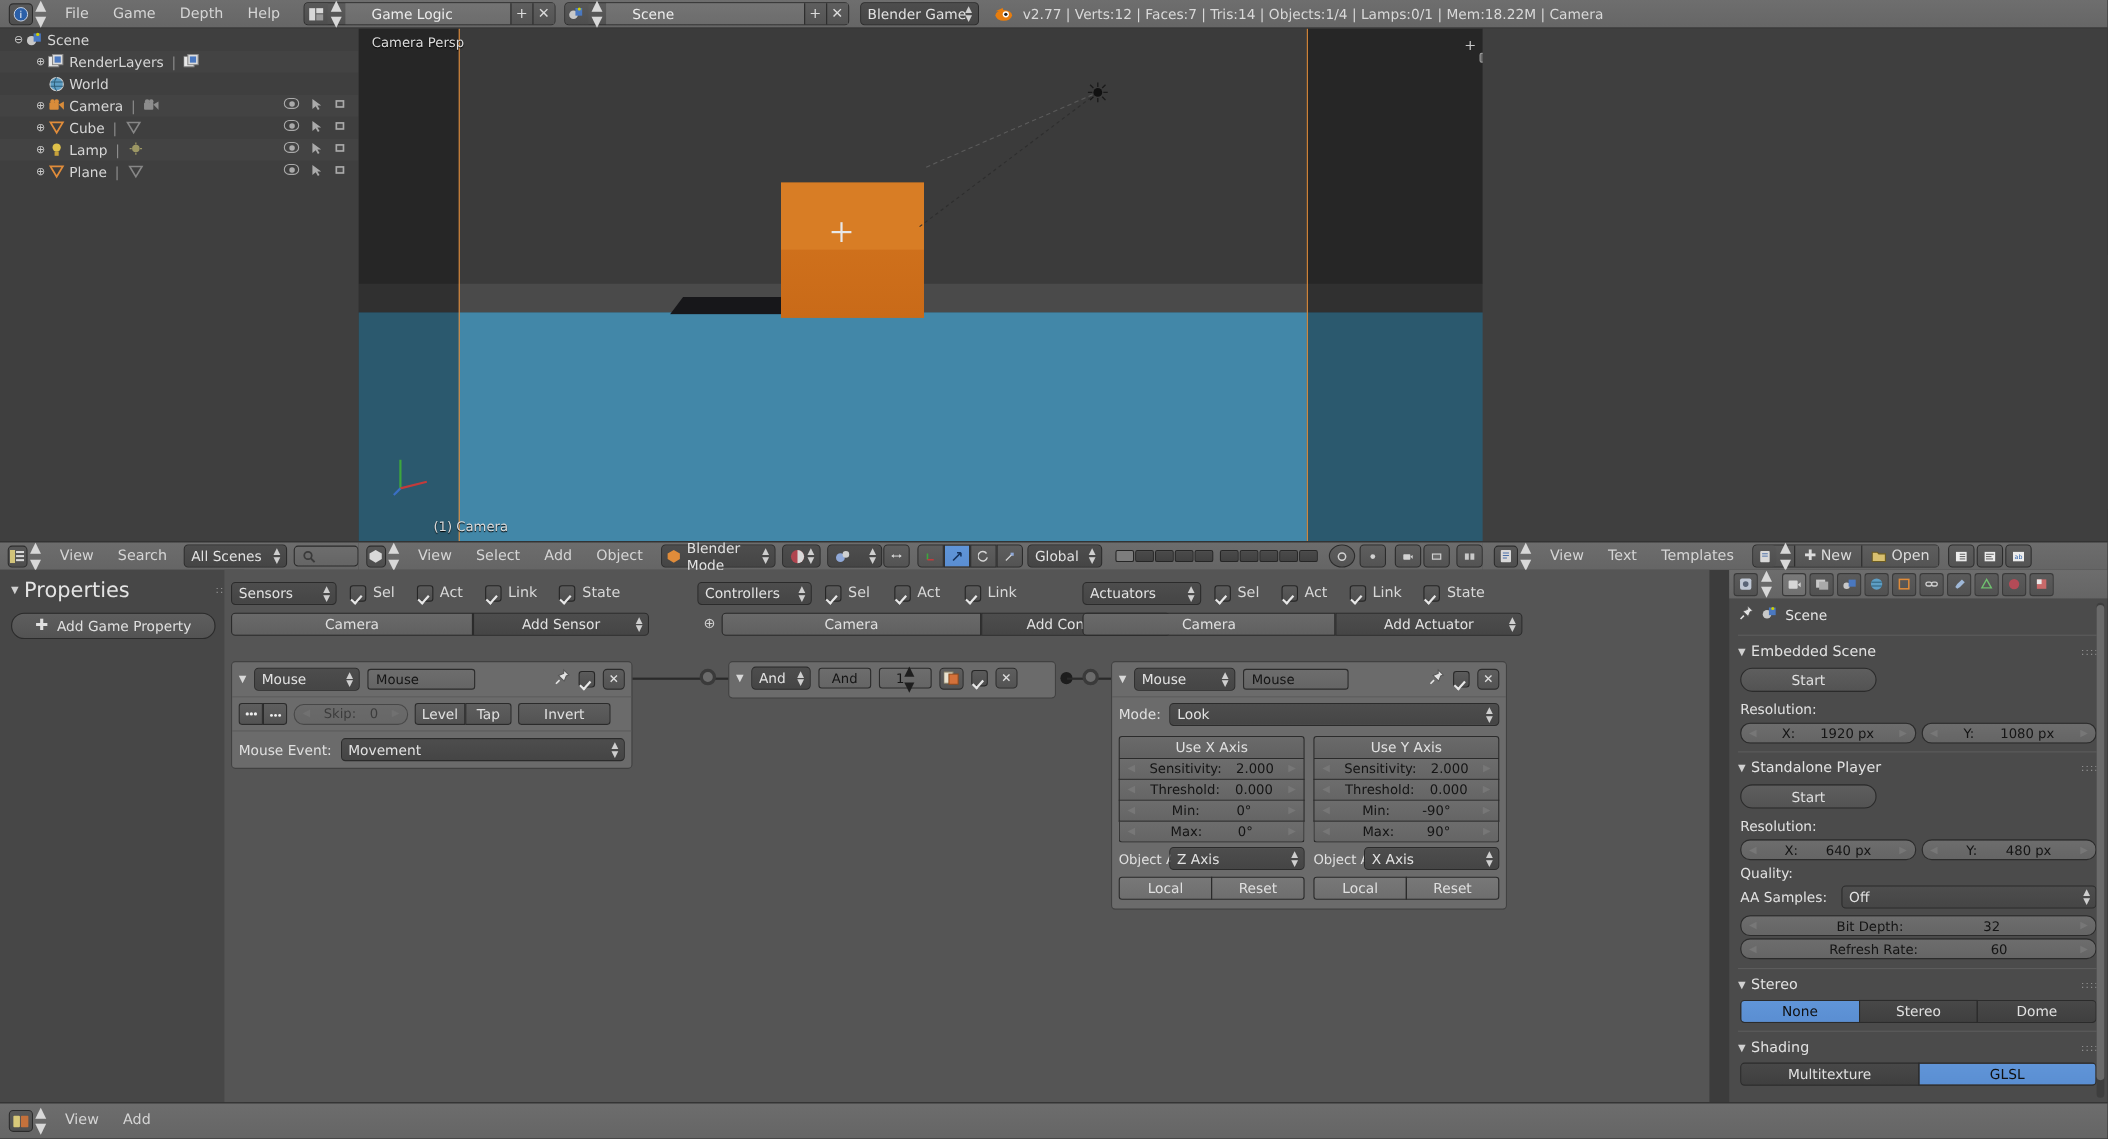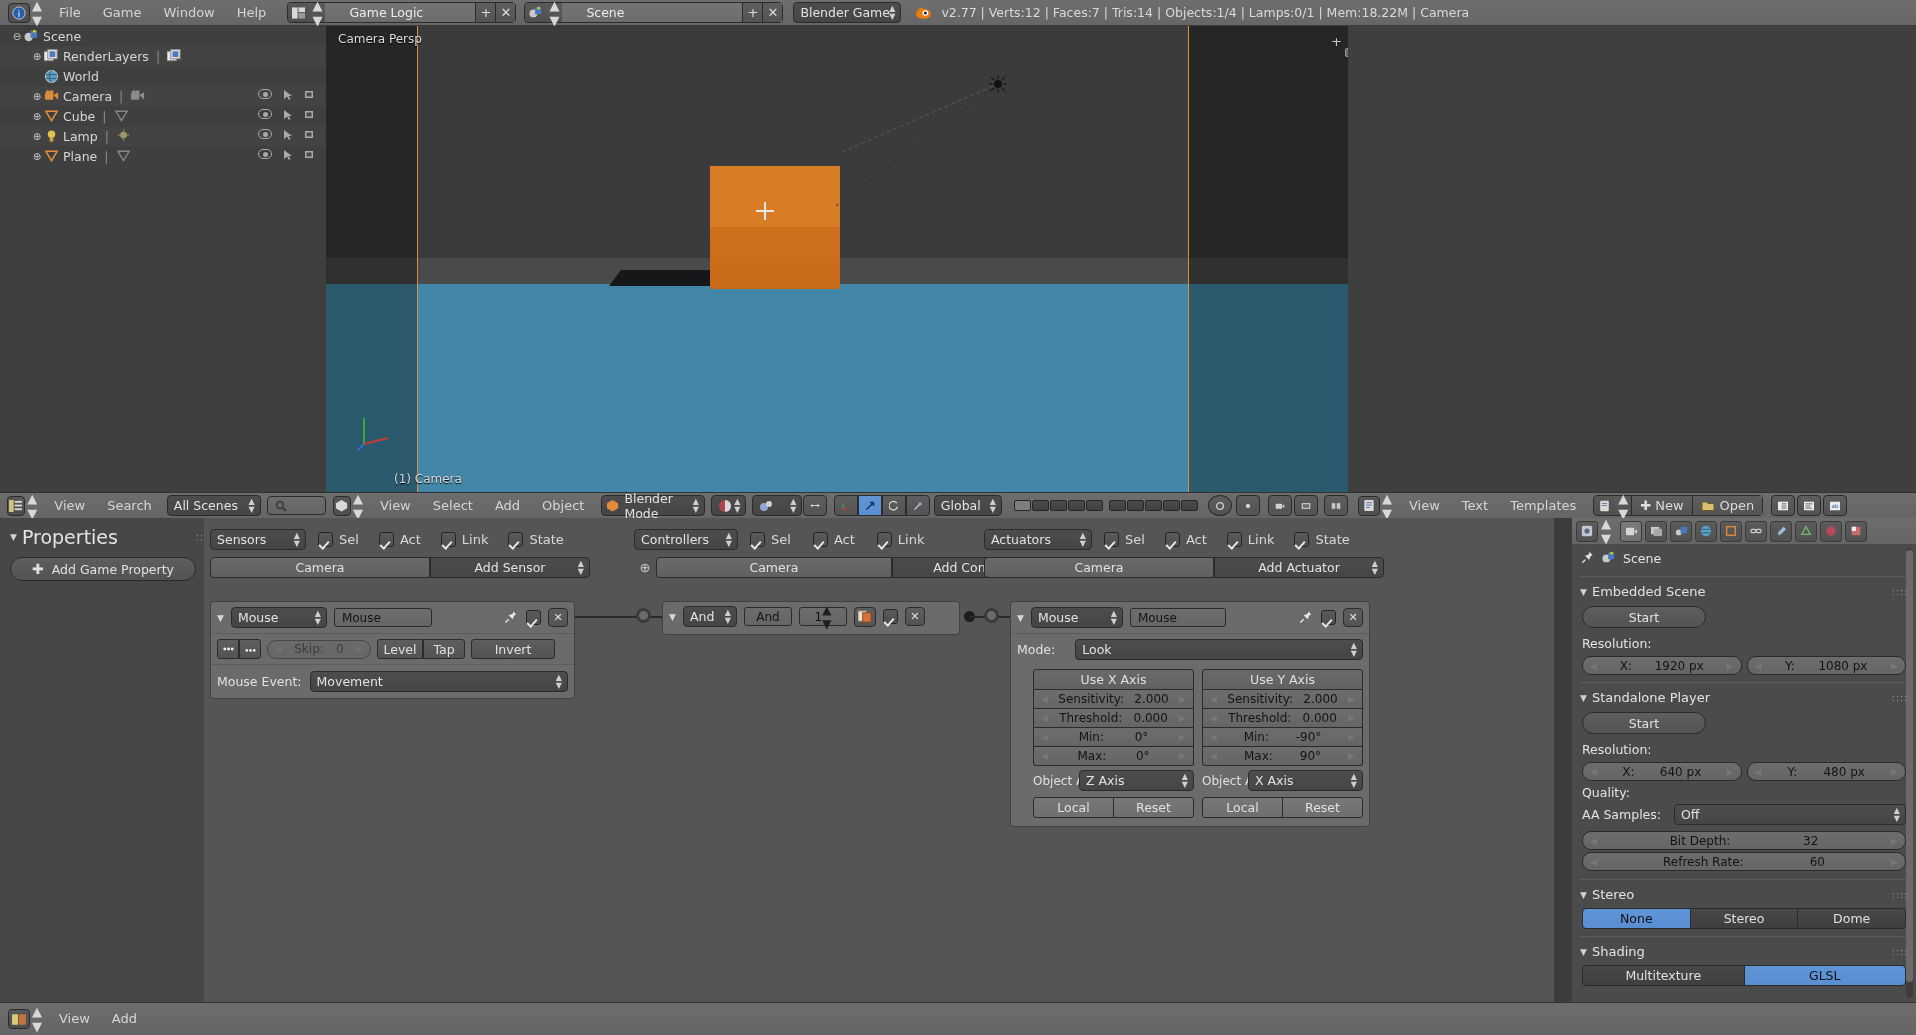--- a/index.html
+++ b/index.html
@@ -139,21 +139,21 @@
           <circle cx="8" cy="8" r="7" fill="#2a5fa8" stroke="#cfd8e8"></circle>
           <text x="8" y="12" font-size="10" fill="#fff" text-anchor="middle" font-family="DejaVu Sans">i</text>
         </svg>
     </div>
     <span class="arrows" style="position:static;margin:0 6px 0 2px">
         <i>▲</i>
         <i>▼</i>
       </span>
     <span class="menu-lbl">File</span>
     <span class="menu-lbl">Game</span>
-    <span class="menu-lbl">Window</span>
+    <span class="menu-lbl">Depth</span>
     <span class="menu-lbl">Help</span>
 
     <div style="width:10px"></div>
 
     <div class="sel-wrap">
       <div class="editor-icon" style="border:0;border-radius:3px 0 0 3px;width:21px;height:19px">
         <svg width="13" height="12" viewBox="0 0 14 12">
             <rect x="0" y="0" width="6" height="12" fill="#d9d9d9"></rect>
             <rect x="7" y="0" width="7" height="5" fill="#d9d9d9"></rect>
             <rect x="7" y="6" width="7" height="6" fill="#9a9a9a"></rect>
@@ -870,31 +870,31 @@
           <svg width="15" height="15" viewBox="0 0 16 16">
               <path d="M9 1 L14 6 L11.5 7 L9.5 12 L4 6.5 L9 4.5 Z" fill="#e3e3e3" stroke="#555"></path>
               <line x1="5" y1="11" x2="1.5" y2="14.5" stroke="#e3e3e3" stroke-width="1.6"></line>
             </svg>
         </span>
         <span class="chk on"></span>
         <div class="btn" style="width:20px;height:19px;padding:0">
           <span style="font-size:11px">✕</span>
         </div>
       </div>
-      <div class="subrow" style="gap:20px">
+      <div class="subrow" style="gap:8px">
         <span style="font-size:12.5px;color:#e0e0e0">Mode:</span>
         <div class="drop" style="flex:1">
           <span>Look</span>
           <span class="arrows">
               <i>▲</i>
               <i>▼</i>
             </span>
         </div>
       </div>
-      <div style="display:flex;gap:8px;padding:4px 6px 8px 22px">
+      <div style="display:flex;gap:8px;padding:4px 6px 8px 6px">
 
         <div style="flex:1">
           <div class="btn" style="width:100%;border-radius:3px 3px 0 0;background:linear-gradient(#6a6a6a,#616161)">Use X Axis</div>
           <div class="field" style="border-radius:0;border-top:0">
             <span class="ar">◀</span>
             <span class="lbl">Sensitivity:</span>
             <span class="val">2.000</span>
             <span class="ar">▶</span>
           </div>
           <div class="field" style="border-radius:0;border-top:0">

